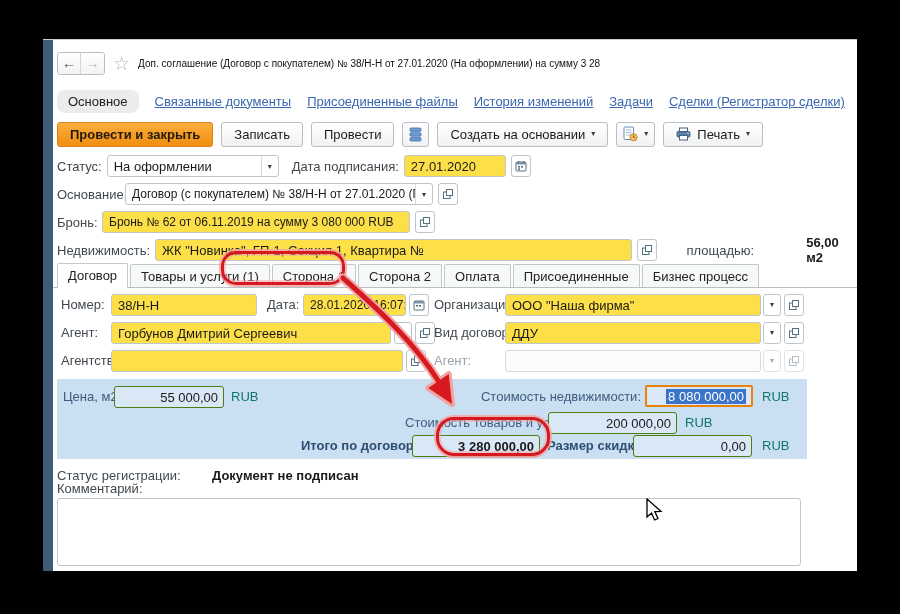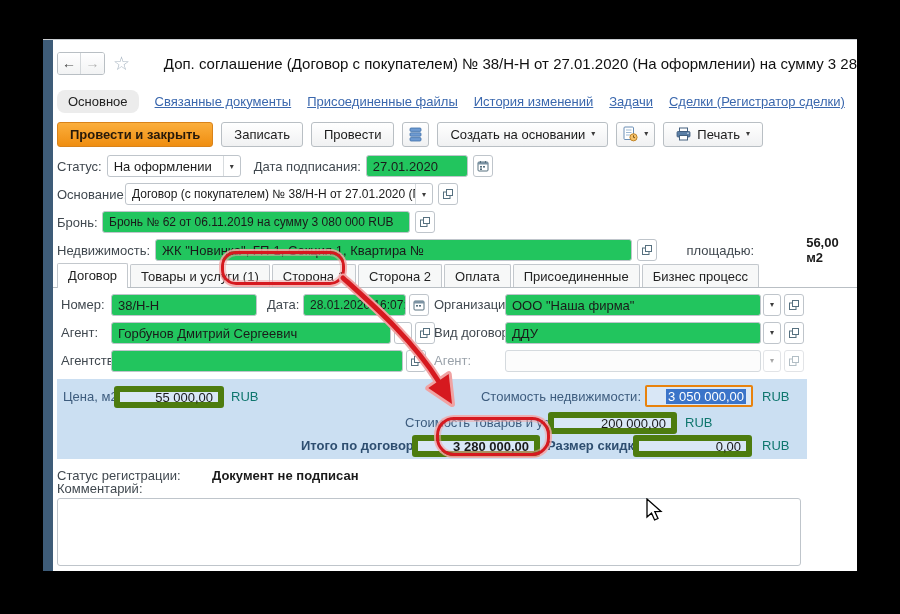--- a/index.html
+++ b/index.html
@@ -22,21 +22,21 @@
   .row { position:absolute; left:0; right:0; height:24px; display:flex; align-items:center; padding-left:4px; gap:5px; }
 
   
   .titlebar { top:10px; height:26px; gap:8px; }
   .navpair { display:flex; border:1px solid #b9bfc4; border-radius:3px; overflow:hidden; background:#fff; }
   .navpair .nbtn { width:23px; height:21px; display:flex; align-items:center; justify-content:center;
      background:linear-gradient(#ffffff,#f2f3f4); border:none; font-size:14px; cursor:default; }
   .navpair .nbtn:first-child { border-right:1px solid #d4d8db; color:#4a4a4a; }
   .navpair .nbtn:last-child { color:#b3b3b3; }
   .star { font-size:19px; color:#a9b6c2; line-height:1; }
-  .doc-title { font-size:15px; color:#111; white-space:nowrap; overflow:hidden; flex:1;text-align:right; }
+  .doc-title { font-size:10px; color:#111; white-space:nowrap; overflow:hidden; flex:1; }
 
   
   .navbar { top:49px; gap:0; }
   .nav-chip { background:#ececec; border-radius:8px; padding:4px 11px; color:#222; }
   .nav-link { color:#3a67ad; text-decoration:underline; margin-left:16px; white-space:nowrap; cursor:pointer; }
 
   
   .toolbar { top:82px; gap:8px; }
   .btn {
     height:25px; display:inline-flex; align-items:center; gap:6px;
@@ -49,21 +49,21 @@
     background:linear-gradient(#fbae3c,#ef8e11);
     border-color:#d9831a; font-weight:bold; color:#26190a;
   }
   .btn.icon-btn { padding:0 6px; }
   .caret { font-size:8px; color:#3c3c3c; line-height:1; }
 
   
   .lbl { color:#40484f; white-space:nowrap; }
   .lbl.dis { color:#9aa2aa; }
   .field {
-    height:22px; border:1px solid #bfc5cb; border-radius:3px; background:#22c55e;
+    height:22px; border:1px solid #bfc5cb; border-radius:3px; background:#fde047;
     display:flex; align-items:center; padding:0 6px; white-space:nowrap; overflow:hidden;
   }
   .field.dis { background:#fcfcfc; border-color:#d5dade; }
   .combo { display:flex; height:22px; border:1px solid #bfc5cb; border-radius:3px; background:#fff; overflow:hidden; }
   .combo .cval { display:flex; align-items:center; padding:0 6px; white-space:nowrap; overflow:hidden; flex:1; }
   .combo .cArrow { width:17px; display:flex; align-items:center; justify-content:center; border-left:1px solid #d7dbde; font-size:8px; color:#3c3c3c; }
   .sq-btn {
     width:20px; height:22px; border:1px solid #bfc5cb; border-radius:3px; background:#fff;
     display:inline-flex; align-items:center; justify-content:center; flex:none;
   }
@@ -80,21 +80,21 @@
   .tabpanel { position:absolute; top:249px; left:0; right:0; bottom:0; }
   .frow { position:absolute; height:22px; }
   .frow > * { position:absolute; top:0; }
   .frow .lbl, .tabpanel .lbl { line-height:22px; }
 
   
   .bluepanel { position:absolute; left:4px; top:339px; width:750px; height:80px; background:#cbdff2; }
   .bluepanel .plbl { position:absolute; color:#3d5c7e; line-height:22px; white-space:nowrap; }
   .bluepanel .plbl.b { font-weight:bold; color:#2e4e70; }
   .pfield {
-    position:absolute; height:22px; background:#d9e7f6; border:6px solid #4d7c0f; border-radius:3px;
+    position:absolute; height:22px; background:#d9e7f6; border:1px solid #4d7c0f; border-radius:3px;
     display:flex; align-items:center; justify-content:flex-end; padding:0 5px; white-space:nowrap;
   }
   .pfield.focus { border:2px solid #e8820c; border-radius:2px; }
   .selected-text { background:#3b74c9; color:#fff; padding:0 2px; }
   .cur { position:absolute; color:#0f766e; line-height:22px; }
 
   .textarea-box {
     position:absolute; left:4px; top:458px; width:744px; height:68px;
     border:1px solid #bfc5cb; border-radius:3px; background:#fff; resize:none;
     font-family:inherit; font-size:13px; padding:4px;
@@ -171,21 +171,21 @@
           <rect x="3.5" y="8.5" width="8" height="4.5" fill="#fff" stroke="#44617f" stroke-width="1"></rect>
           <circle cx="12" cy="6.2" r="0.8" fill="#d9e4ef"></circle>
         </svg>
         <span>Печать</span>
         <span class="caret">▾</span>
       </button>
     </div>
 
     <div class="row" style="top:114px;">
       <span class="lbl">Статус:</span>
-      <span class="combo" style="width:134px;">
+      <span class="combo" style="width:172px;">
         <span class="cval">На оформлении</span>
         <span class="cArrow">▾</span>
       </span>
       <span class="lbl" style="margin-left:8px;">Дата подписания:</span>
       <span class="field" style="width:102px;">27.01.2020</span>
       <button class="sq-btn">
         <svg width="12" height="12" viewBox="0 0 12 12">
           <rect x="1" y="2" width="10" height="9" rx="1" fill="#fff" stroke="#56707f" stroke-width="1"></rect>
           <rect x="1" y="2" width="10" height="2.5" fill="#7c93a3"></rect>
           <line x1="3.5" y1="1" x2="3.5" y2="3" stroke="#56707f" stroke-width="1"></line>
@@ -321,21 +321,21 @@
       </div>
     </div>
 
     <div class="bluepanel">
       <span class="plbl" style="left:6px; top:7px;">Цена, м2:</span>
       <span class="pfield" style="left:57px; top:7px; width:110px;">55 000,00</span>
       <span class="cur" style="left:174px; top:7px;">RUB</span>
 
       <span class="plbl" style="left:370px; top:7px; width:214px; text-align:right;">Стоимость недвижимости:</span>
       <span class="pfield focus" style="left:588px; top:6px; width:108px;">
-          <span class="selected-text">3 050 000,00</span>
+          <span class="selected-text">8 080 000,00</span>
         </span>
       <span class="cur" style="left:705px; top:7px;">RUB</span>
 
       <span class="plbl" style="left:348px; top:33px; width:138px; text-align:right;">Стоимость товаров и услуг:</span>
       <span class="pfield" style="left:491px; top:33px; width:129px;">200 000,00</span>
       <span class="cur" style="left:628px; top:33px;">RUB</span>
 
       <span class="plbl b" style="left:233px; top:56px; width:135px; text-align:right;">Итого по договору:</span>
       <span class="pfield bold" style="left:355px; top:56px; width:128px;">3 280 000,00</span>
       <span class="plbl b" style="left:490px; top:56px;">Размер скидки:</span>

